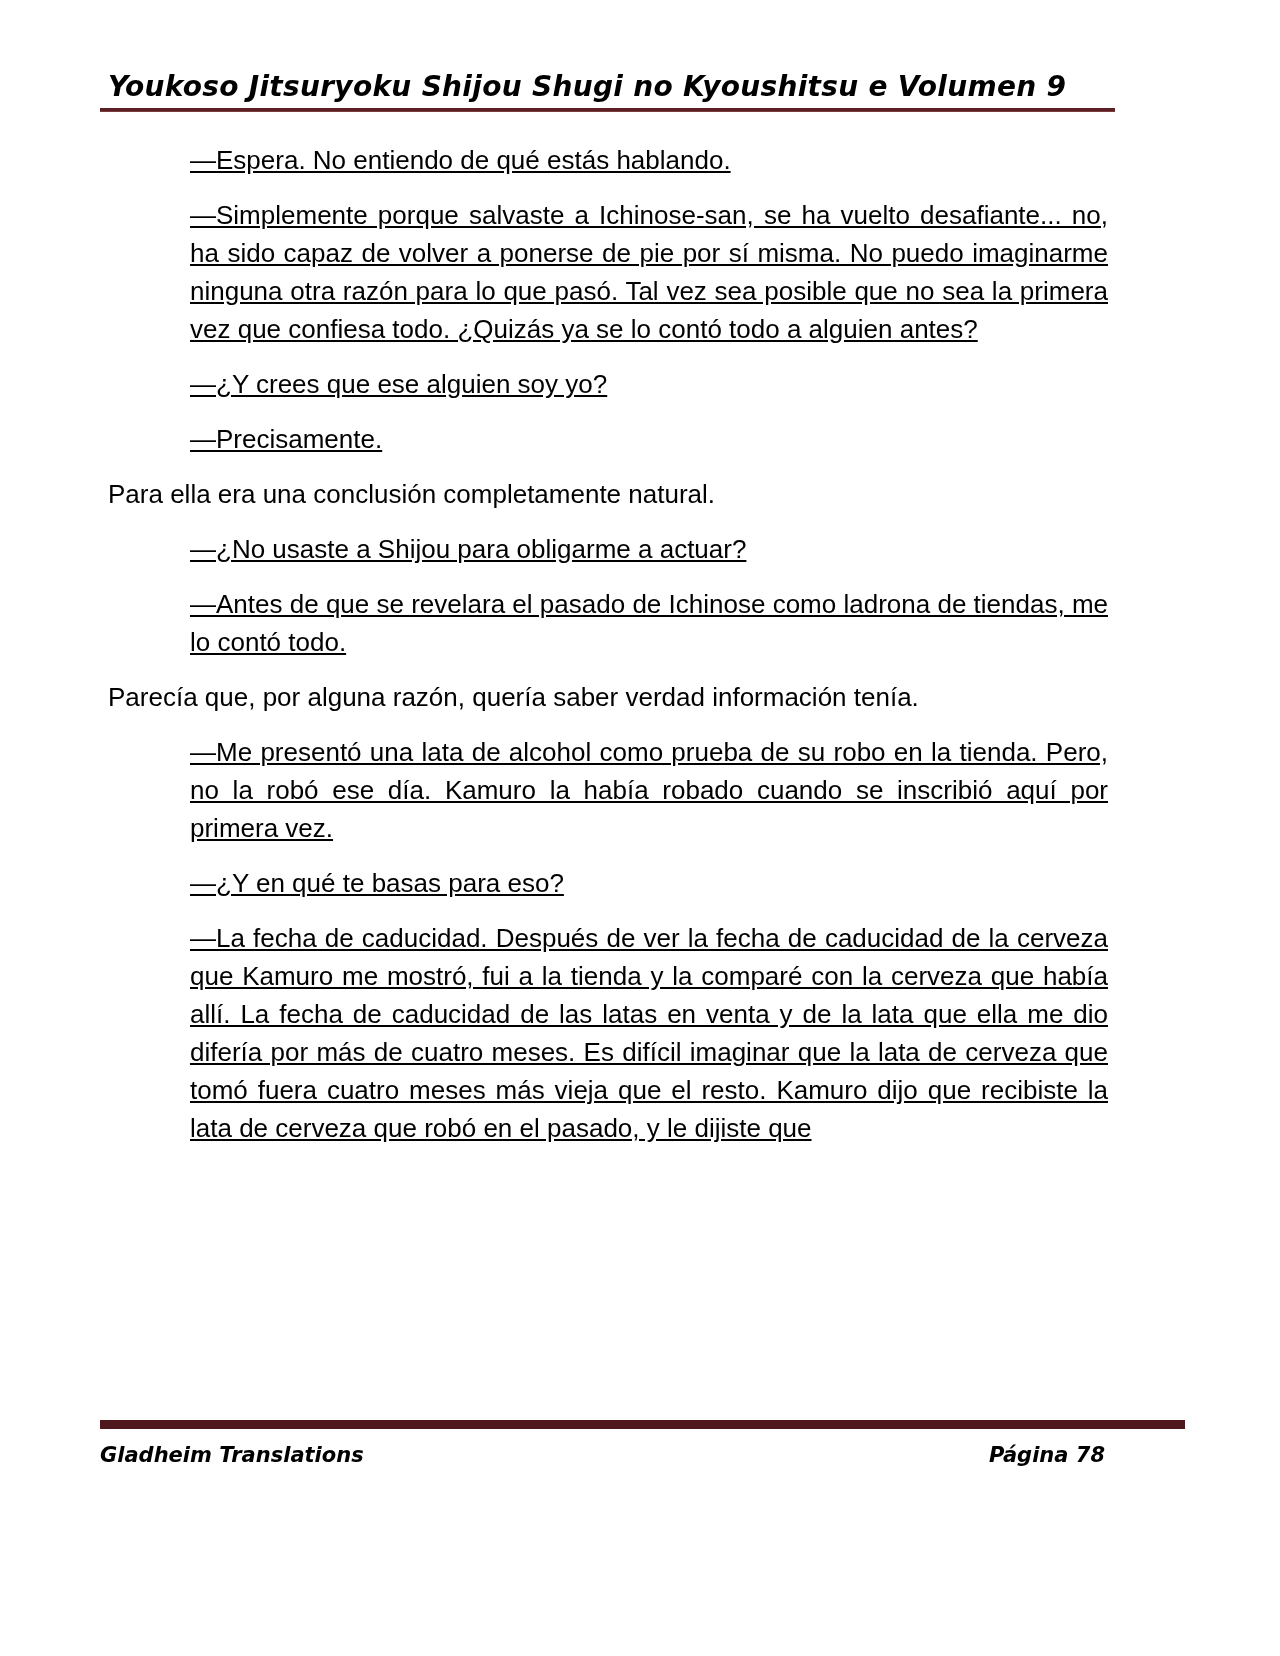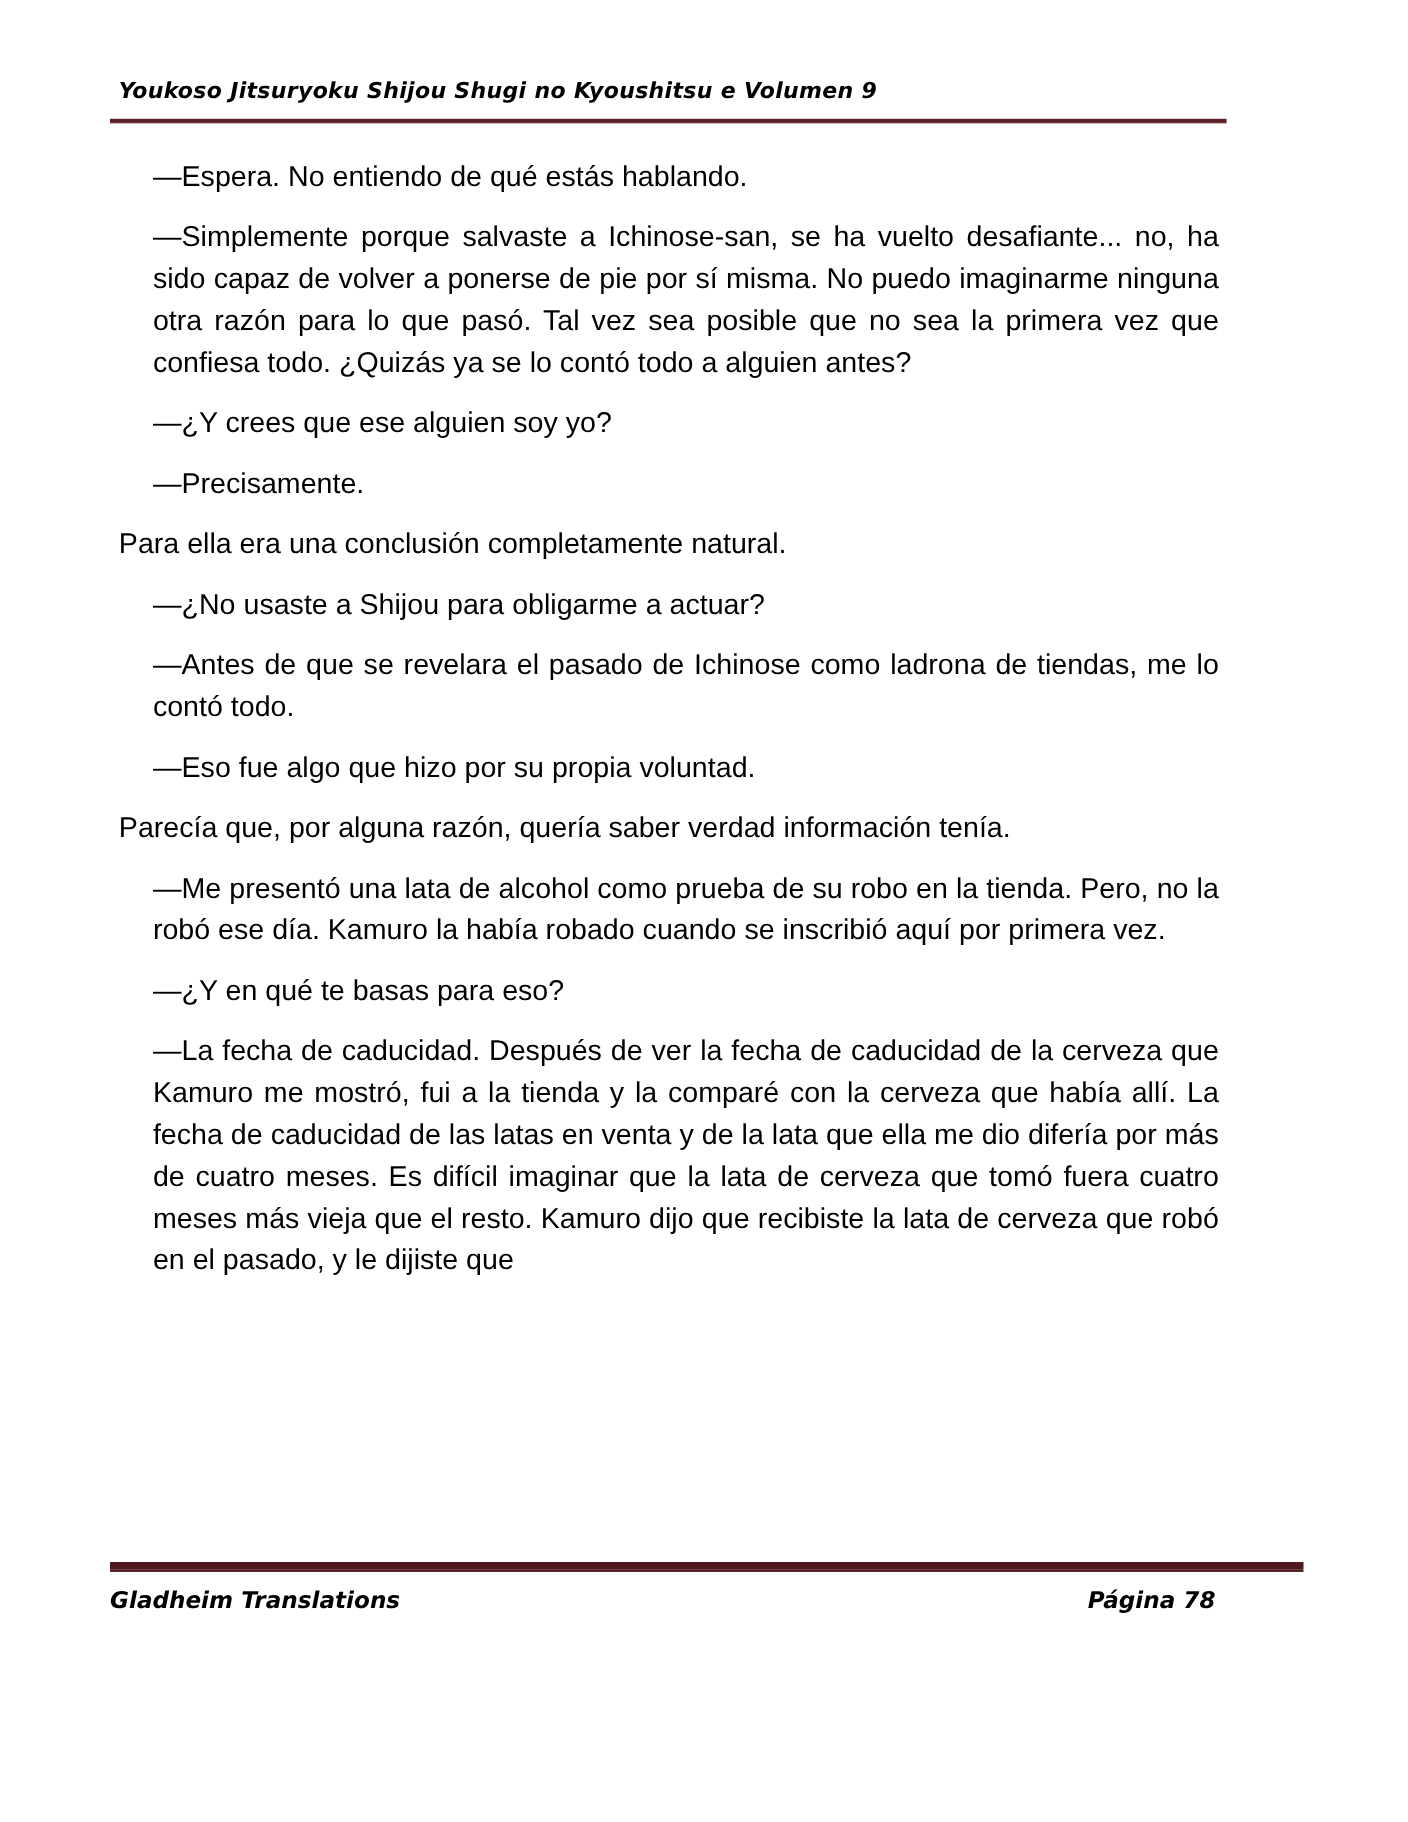--- a/index.html
+++ b/index.html
@@ -16,21 +16,21 @@
   .header {
     position: absolute;
     top: 70px;
     left: 108px;
     right: 112px;
   }
   .header-title {
     font-family: "DejaVu Sans", sans-serif;
     font-weight: bold;
     font-style: italic;
-    font-size: 20px;
+    font-size: 28px;
     letter-spacing: 0.3px;
     color: #000000;
   }
   .header-rule {
     position: absolute;
     top: 108px;
     left: 100px;
     width: 1015px;
     height: 4px;
     background: #5b2025;
@@ -42,21 +42,22 @@
     left: 108px;
     width: 1000px;
   }
   .body-text p {
     font-size: 26px;
     line-height: 38px;
     text-align: justify;
     margin: 0 0 17px 0;
   }
   .body-text p.dialogue {
-    margin-left: 31px;
+    margin-left: 82px;
+    text-decoration: underline;
   }
   .footer {
     position: absolute;
     top: 1420px;
     left: 100px;
     width: 1085px;
     text-align: right;
   }
   .footer-rule {
     height: 5px;
@@ -100,21 +101,20 @@
   <div class="header-rule"></div>
 
   <div class="body-text">
     <p class="dialogue">—Espera. No entiendo de qué estás hablando.</p>
     <p class="dialogue">—Simplemente porque salvaste a Ichinose-san, se ha vuelto desafiante... no, ha sido capaz de volver a ponerse de pie por sí misma. No puedo imaginarme ninguna otra razón para lo que pasó. Tal vez sea posible que no sea la primera vez que confiesa todo. ¿Quizás ya se lo contó todo a alguien antes?</p>
     <p class="dialogue">—¿Y crees que ese alguien soy yo?</p>
     <p class="dialogue">—Precisamente.</p>
     <p class="narration">Para ella era una conclusión completamente natural.</p>
     <p class="dialogue">—¿No usaste a Shijou para obligarme a actuar?</p>
     <p class="dialogue">—Antes de que se revelara el pasado de Ichinose como ladrona de tiendas, me lo contó todo.</p>
-    <p class="dialogue">—Eso fue algo que hizo por su propia voluntad.</p>
     <p class="narration">Parecía que, por alguna razón, quería saber verdad información tenía.</p>
     <p class="dialogue">—Me presentó una lata de alcohol como prueba de su robo en la tienda. Pero, no la robó ese día. Kamuro la había robado cuando se inscribió aquí por primera vez.</p>
     <p class="dialogue">—¿Y en qué te basas para eso?</p>
     <p class="dialogue">—La fecha de caducidad. Después de ver la fecha de caducidad de la cerveza que Kamuro me mostró, fui a la tienda y la comparé con la cerveza que había allí. La fecha de caducidad de las latas en venta y de la lata que ella me dio difería por más de cuatro meses. Es difícil imaginar que la lata de cerveza que tomó fuera cuatro meses más vieja que el resto. Kamuro dijo que recibiste la lata de cerveza que robó en el pasado, y le dijiste que</p>
   </div>
 
   <div class="footer">
     <div class="footer-rule"></div>
     <div class="footer-row">
       <span class="footer-left">Gladheim Translations</span>

